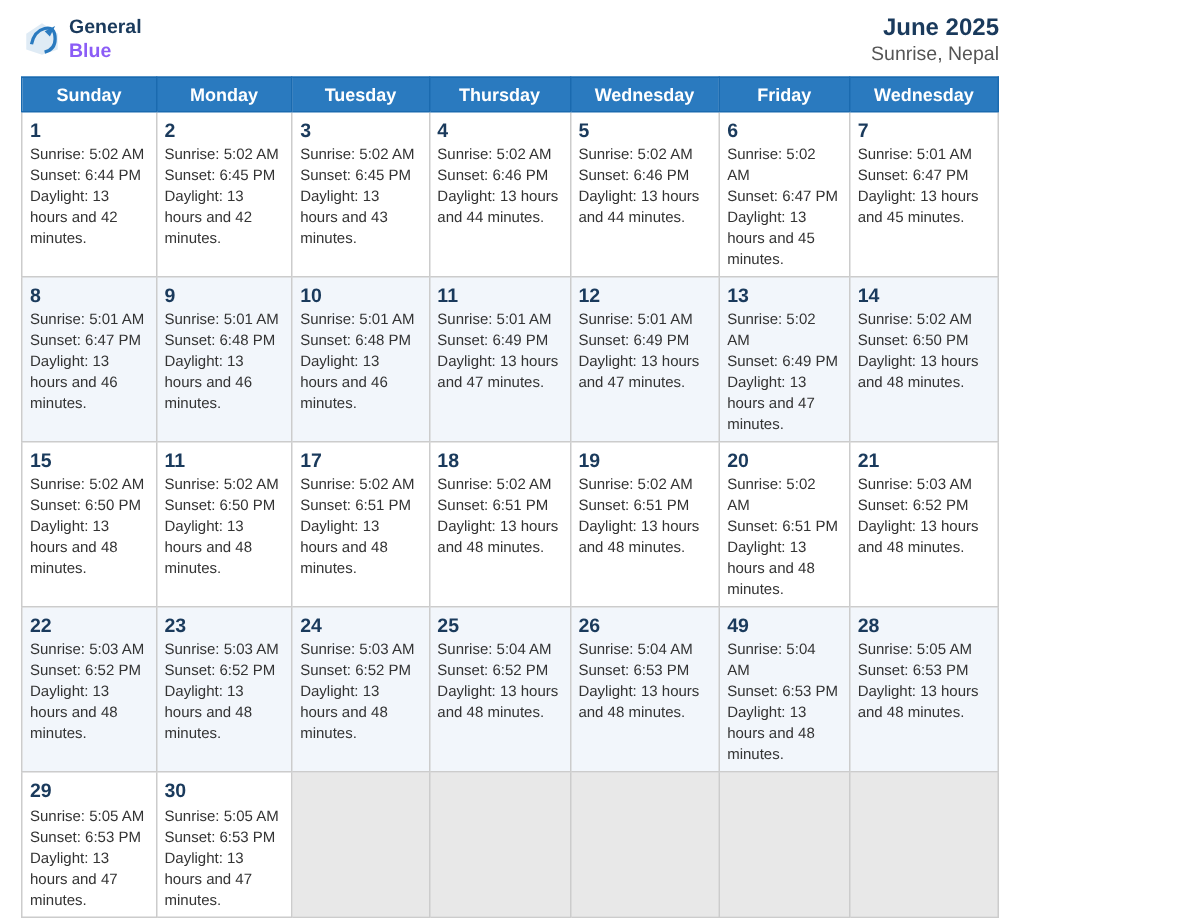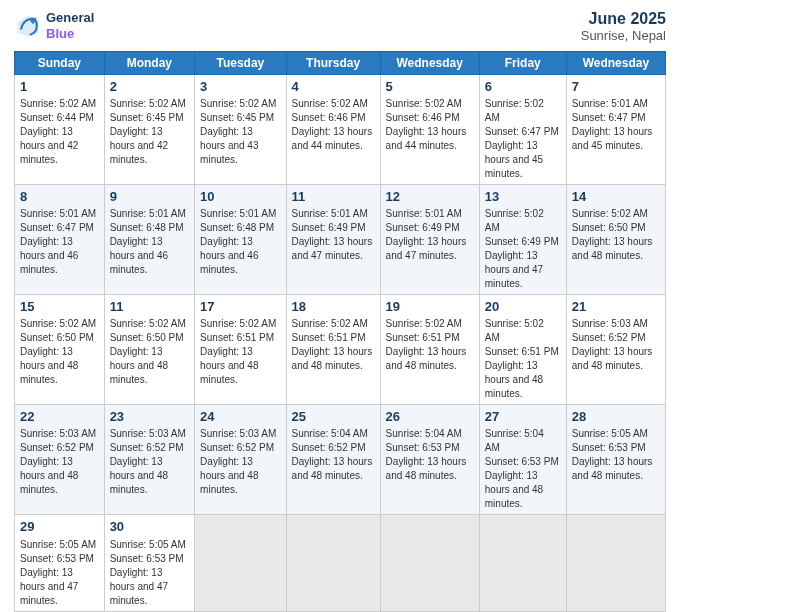--- a/index.html
+++ b/index.html
@@ -154,21 +154,21 @@
           <td><span class="day-number">19</span><span>Sunrise: 5:02 AM</span><br><span>Sunset: 6:51 PM</span><br><span>Daylight: 13 hours and 48 minutes.</span></td>
           <td><span class="day-number">20</span><span>Sunrise: 5:02 AM</span><br><span>Sunset: 6:51 PM</span><br><span>Daylight: 13 hours and 48 minutes.</span></td>
           <td><span class="day-number">21</span><span>Sunrise: 5:03 AM</span><br><span>Sunset: 6:52 PM</span><br><span>Daylight: 13 hours and 48 minutes.</span></td>
         </tr>
         <tr>
           <td><span class="day-number">22</span><span>Sunrise: 5:03 AM</span><br><span>Sunset: 6:52 PM</span><br><span>Daylight: 13 hours and 48 minutes.</span></td>
           <td><span class="day-number">23</span><span>Sunrise: 5:03 AM</span><br><span>Sunset: 6:52 PM</span><br><span>Daylight: 13 hours and 48 minutes.</span></td>
           <td><span class="day-number">24</span><span>Sunrise: 5:03 AM</span><br><span>Sunset: 6:52 PM</span><br><span>Daylight: 13 hours and 48 minutes.</span></td>
           <td><span class="day-number">25</span><span>Sunrise: 5:04 AM</span><br><span>Sunset: 6:52 PM</span><br><span>Daylight: 13 hours and 48 minutes.</span></td>
           <td><span class="day-number">26</span><span>Sunrise: 5:04 AM</span><br><span>Sunset: 6:53 PM</span><br><span>Daylight: 13 hours and 48 minutes.</span></td>
-          <td><span class="day-number">27</span><span>Sunrise: 5:04 AM</span><br><span>Sunset: 6:53 PM</span><br><span>Daylight: 13 hours and 48 minutes.</span></td>
+          <td><span class="day-number">49</span><span>Sunrise: 5:04 AM</span><br><span>Sunset: 6:53 PM</span><br><span>Daylight: 13 hours and 48 minutes.</span></td>
           <td><span class="day-number">28</span><span>Sunrise: 5:05 AM</span><br><span>Sunset: 6:53 PM</span><br><span>Daylight: 13 hours and 48 minutes.</span></td>
         </tr>
         <tr>
           <td><span class="day-number">29</span><span>Sunrise: 5:05 AM</span><br><span>Sunset: 6:53 PM</span><br><span>Daylight: 13 hours and 47 minutes.</span></td>
           <td><span class="day-number">30</span><span>Sunrise: 5:05 AM</span><br><span>Sunset: 6:53 PM</span><br><span>Daylight: 13 hours and 47 minutes.</span></td>
           <td class="cell-empty"></td>
           <td class="cell-empty"></td>
           <td class="cell-empty"></td>
           <td class="cell-empty"></td>
           <td class="cell-empty"></td>

